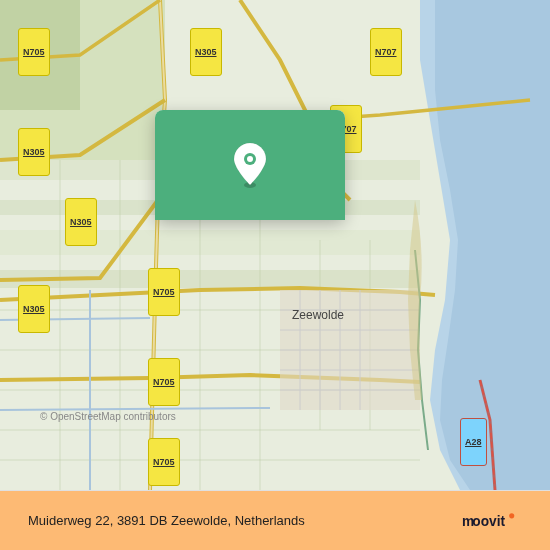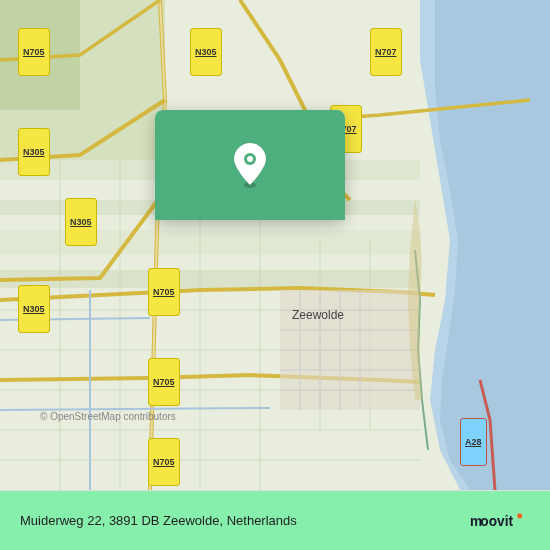--- a/index.html
+++ b/index.html
@@ -63,25 +63,25 @@
       color: #222;
       cursor: pointer;
       text-align: center;
       letter-spacing: 0.01em;
     }
 
     
     #bottom-bar {
       width: 550px;
       height: 60px;
-      background: #86efac;
+      background: #fdba74;
       border-top: 1px solid #e0e0e0;
       display: flex;
       align-items: center;
-      padding: 0 20px;
+      padding: 0 28px;
       gap: 10px;
     }
 
     .moovit-logo {
       margin-left: auto;
       display: flex;
       align-items: center;
       gap: 2px;
     }
 

